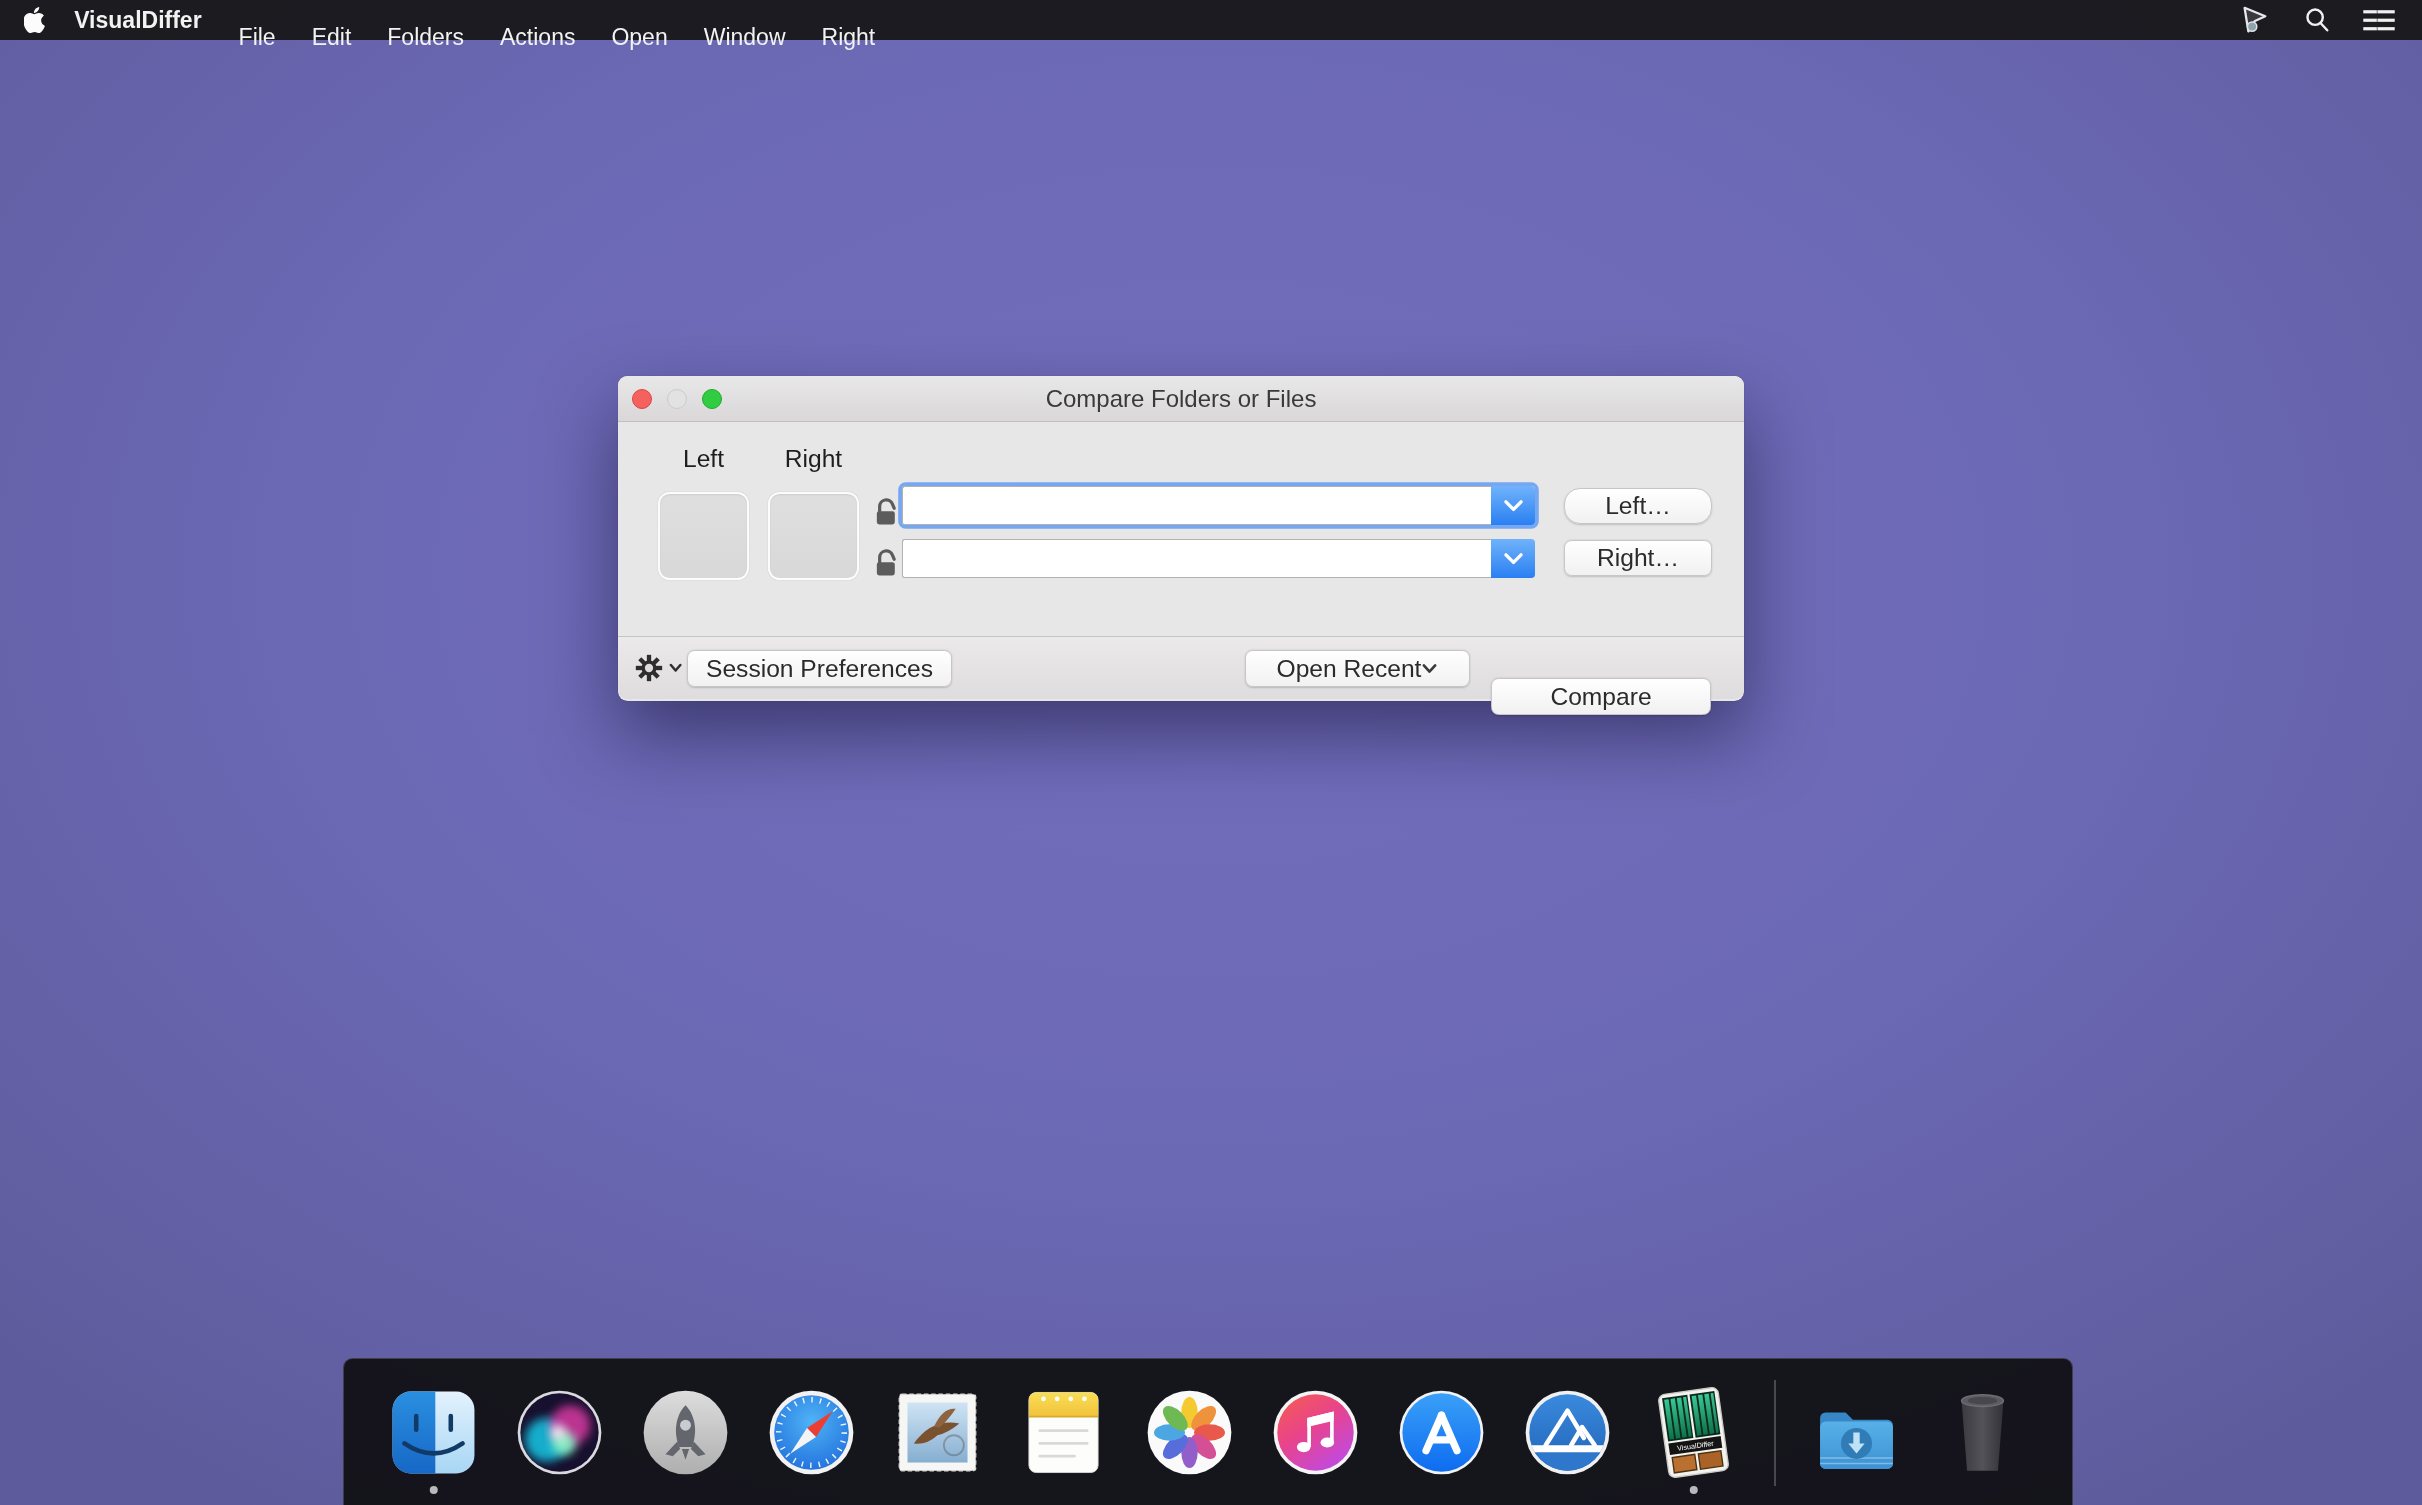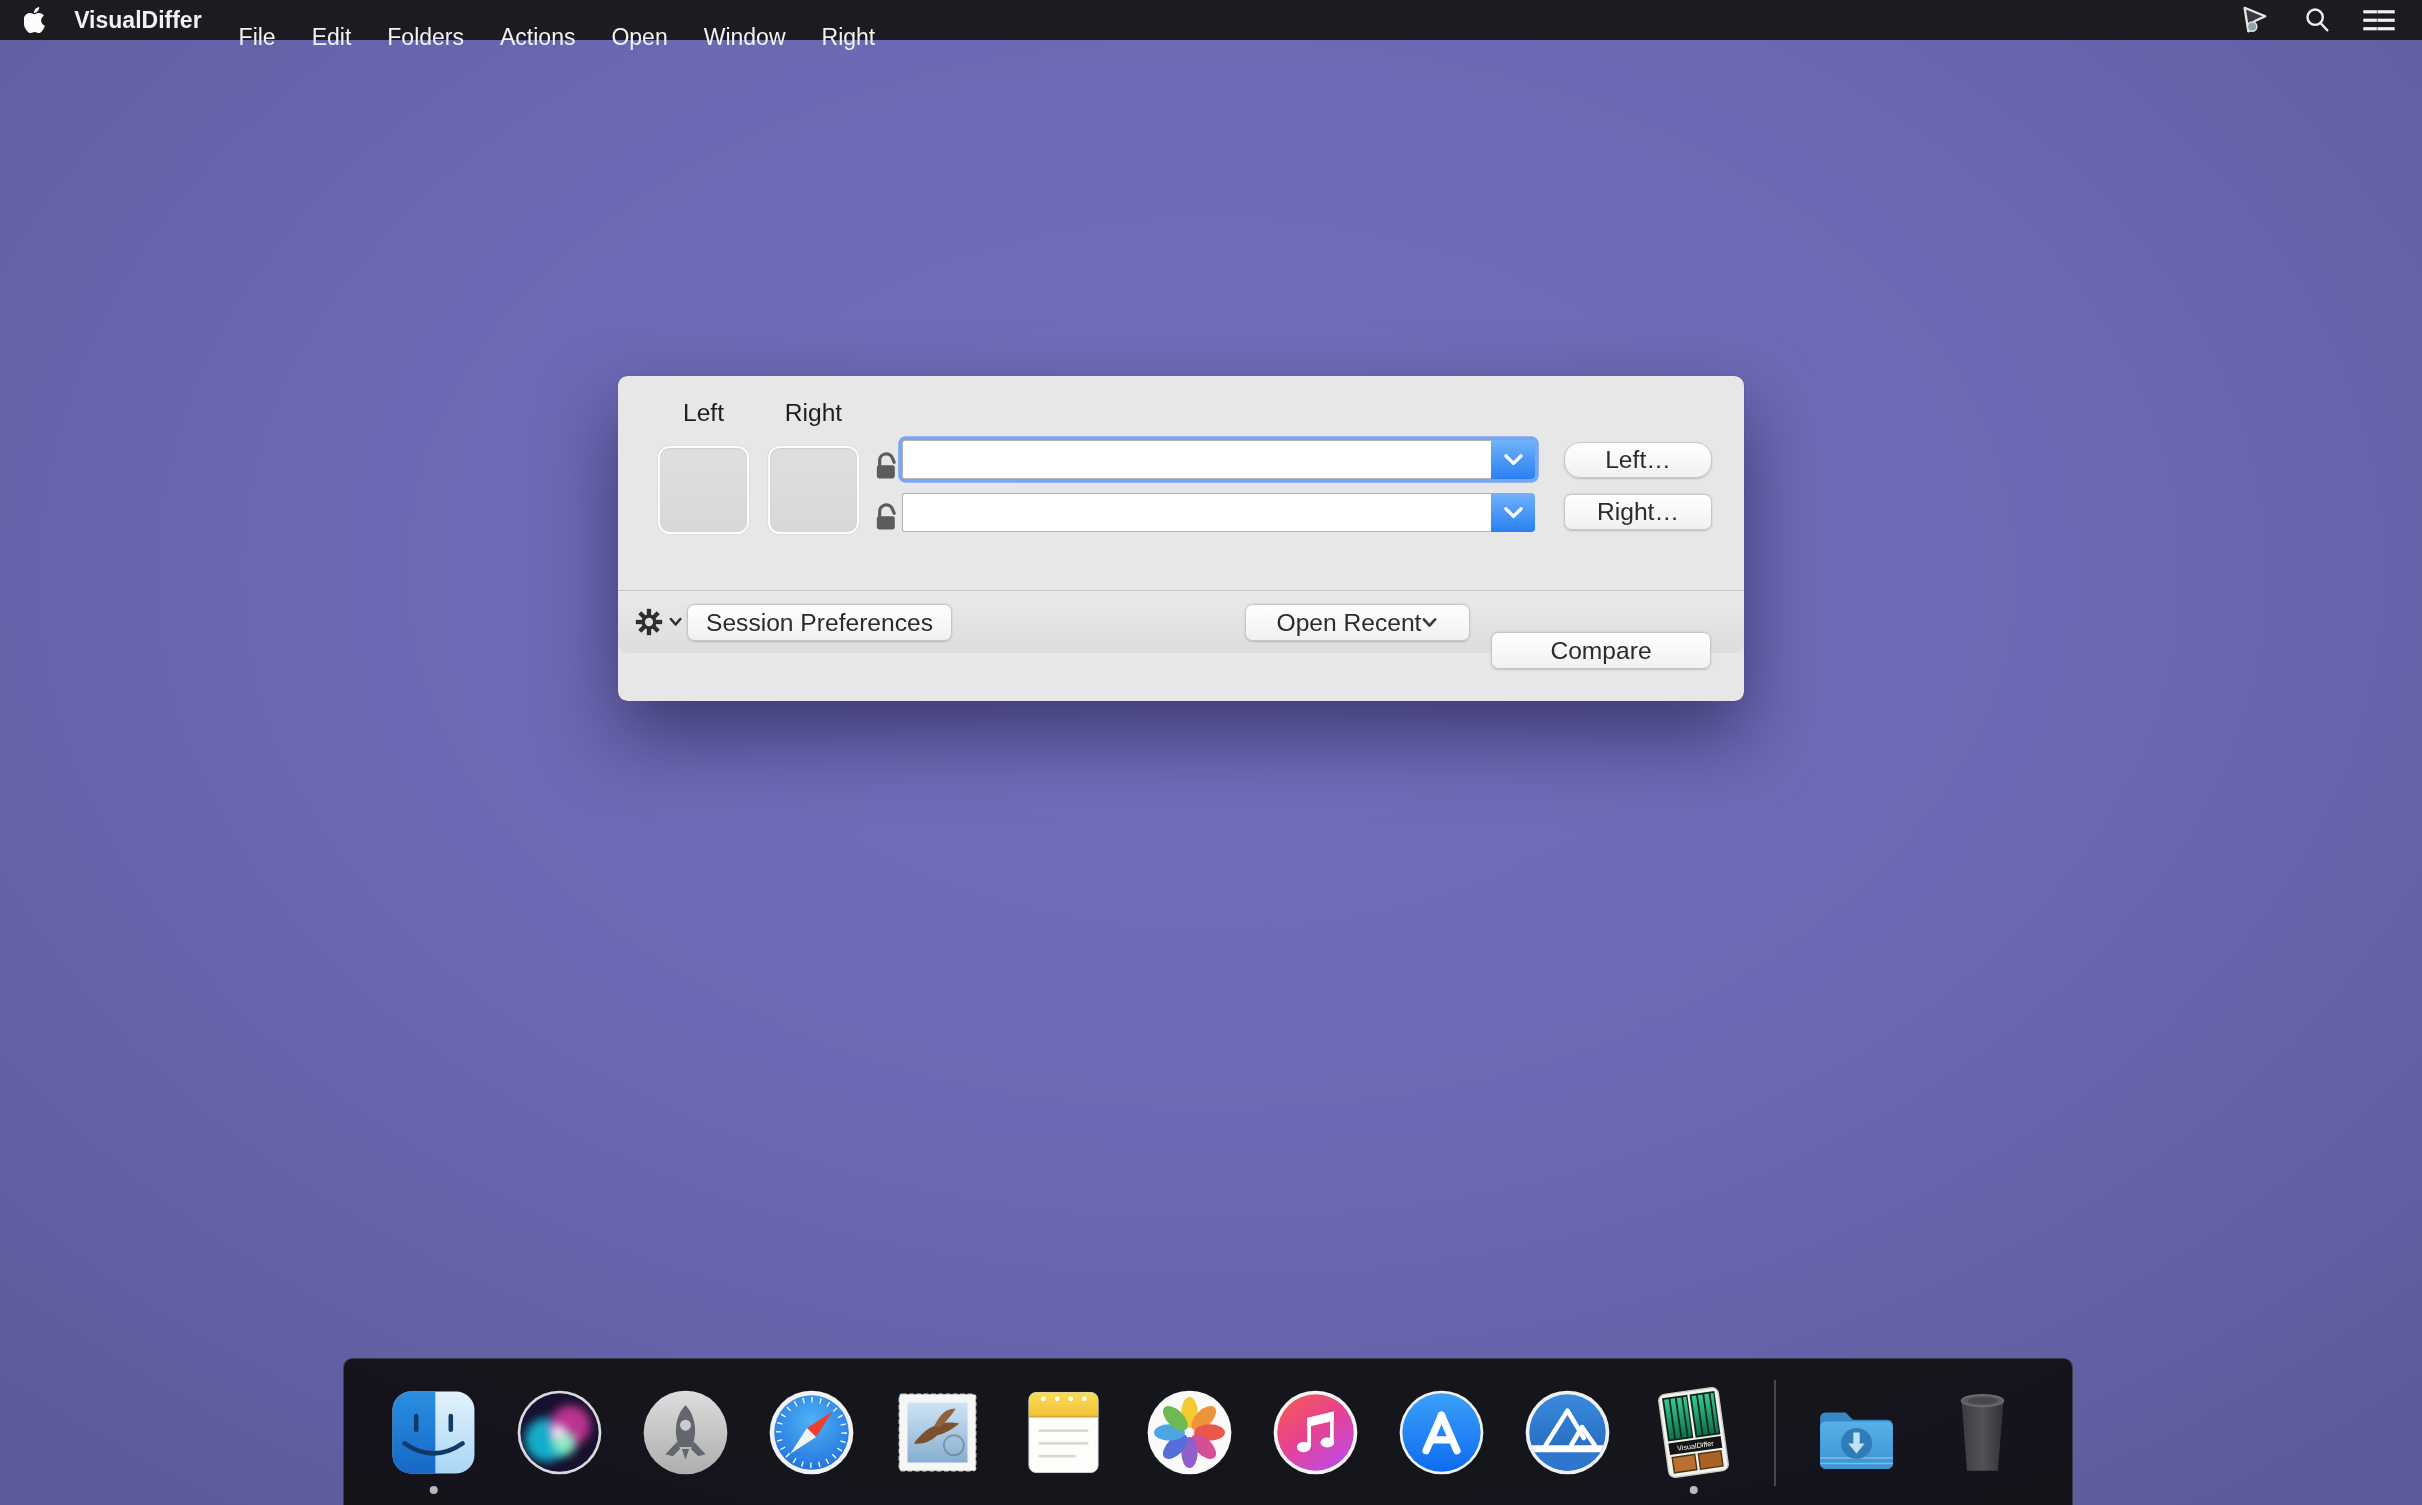--- a/index.html
+++ b/index.html
@@ -152,20 +152,28 @@
         <line x1="2" y1="14" x2="13" y2="14"></line>
           <line x1="17" y1="14" x2="32" y2="14"></line>
         <line x1="2" y1="23" x2="13" y2="23"></line>
           <line x1="17" y1="23" x2="32" y2="23"></line>
       </svg>
     </span>
   </div>
 </div>
 
 <div class="window">
+  <div class="titlebar">
+    <div class="lights">
+      <div class="light close"></div>
+      <div class="light min"></div>
+      <div class="light zoom"></div>
+    </div>
+    <span>Compare Folders or Files</span>
+  </div>
 
   <div class="win-content">
     <div class="pane-label left">Left</div>
     <div class="pane-label right">Right</div>
 
     <div class="well left"></div>
     <div class="well right"></div>
 
     <div class="lock one">
       <svg viewBox="0 0 26 30">

